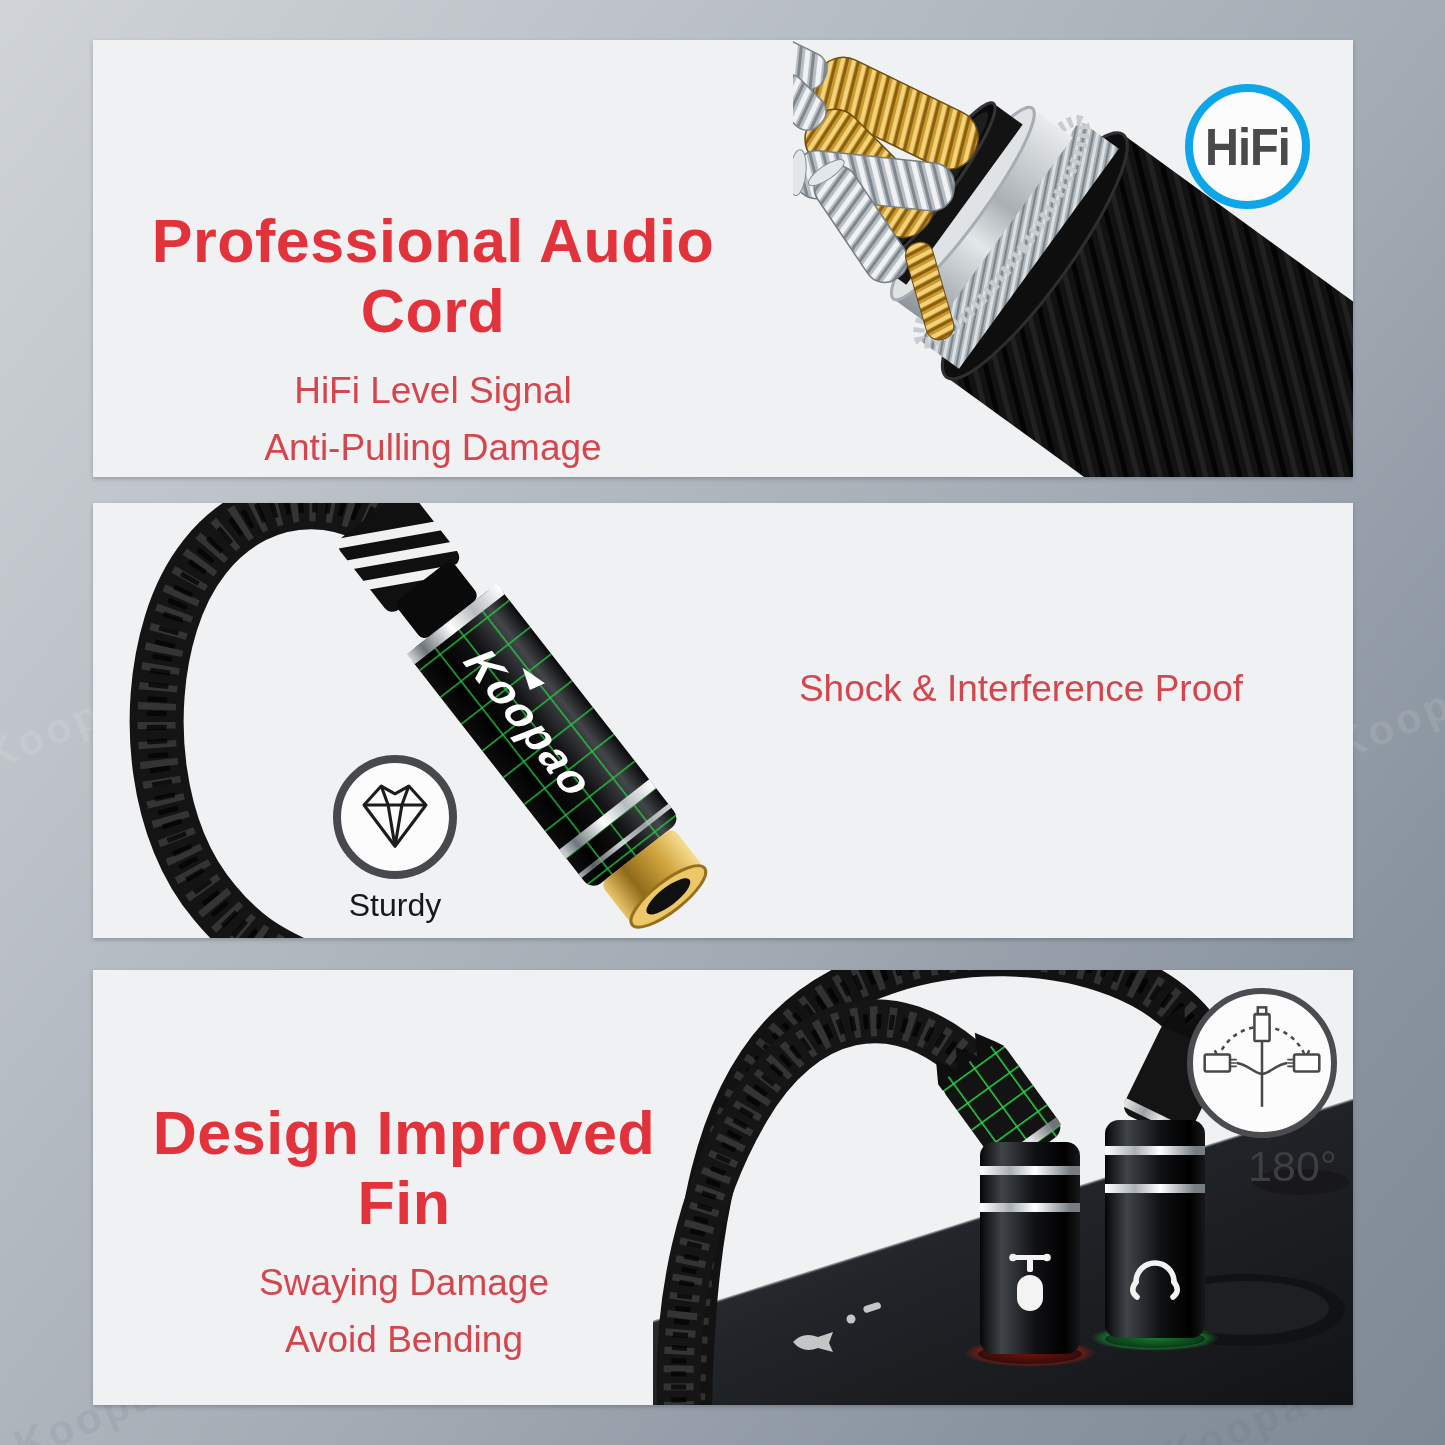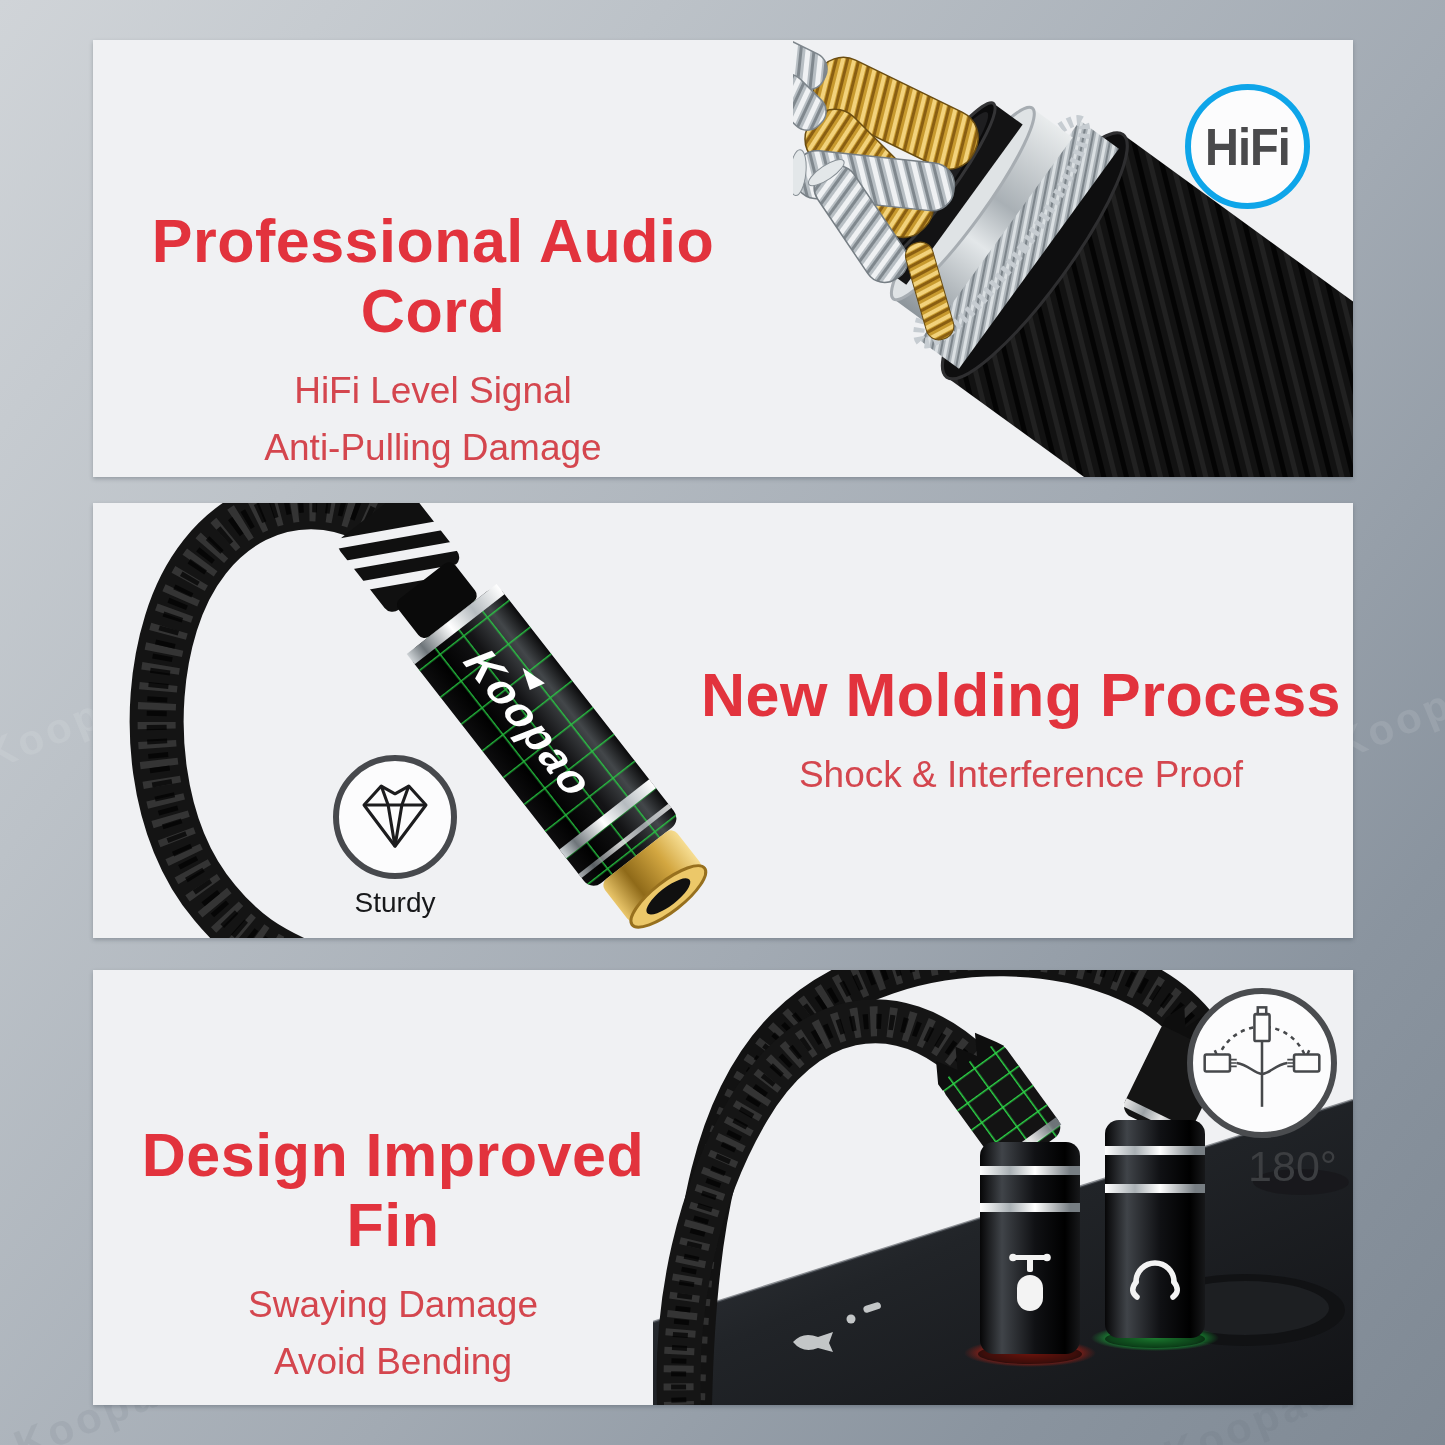--- a/index.html
+++ b/index.html
@@ -19,30 +19,30 @@
   }
   #panel-1{top:40px;}
   #panel-2{top:503px;height:435px;}
   #panel-3{top:970px;height:435px;}
   .photo{position:absolute;top:0;display:block;}
   .tb{position:absolute;text-align:center;z-index:4;}
   .tb h2{margin:0 0 16px 0;font-size:61px;font-weight:800;letter-spacing:0.5px;color:#e2333d;}
   .tb p{margin:0;font-size:37px;line-height:1.55;font-weight:400;color:#d4464e;}
   #tb-1{left:30px;top:166px;width:620px;}
   #tb-2{left:598px;top:157px;width:660px;}
-  #tb-3{left:0px;top:150px;width:600px;}
+  #tb-3{left:0px;top:128px;width:600px;padding-left:11px;}
   .badge-circle{
-    position:absolute;border-radius:50%;background:#fcfcfd;border:6px solid #0ea5e9;
+    position:absolute;border-radius:50%;background:#fcfcfd;border:8px solid #0ea5e9;
     display:flex;align-items:center;justify-content:center;z-index:5;box-sizing:border-box;
   }
   #badge-hifi{left:1092px;top:44px;width:125px;height:125px;}
   #badge-hifi span{font-size:47px;font-weight:800;color:#4a4a4c;letter-spacing:-1px;transform:scaleY(1.12);}
   #badge-sturdy{left:240px;top:252px;width:124px;height:124px;border-color:#47494d;}
   #label-sturdy{position:absolute;left:182px;top:384px;width:240px;text-align:center;
-    font-size:28px;color:#17181a;z-index:5;}
+    font-size:32px;color:#17181a;z-index:5;}
   #badge-rotate{left:1094px;top:18px;width:150px;height:150px;border-color:#4a4c4f;border-width:6px;}
   #label-rotate{position:absolute;left:1094px;top:172px;width:150px;text-align:right;
     font-size:43px;color:#3c3e41;z-index:5;}
 </style>
 </head>
 <body>
 
 <div class="canvas">
 
   <div class="watermark" style="left:-20px;top:700px;">Koopao</div>
@@ -204,21 +204,20 @@
           <path d="M14 36 L34 14 L50 23 L66 14 L86 36 L50 84 Z"></path>
           <path d="M14 36 H86"></path>
           <path d="M34 14 L42 36 M66 14 L58 36"></path>
           <path d="M42 36 L50 84 M58 36 L50 84"></path>
         </g>
       </svg>
     </div>
     <div id="label-sturdy">Sturdy</div>
 
     <div class="tb" id="tb-2">
-      <h2>New Molding Process</h2>
       <p>Shock &amp; Interference Proof</p>
     </div>
   </section>
 
   <section class="panel" id="panel-3">
 
     <svg class="photo" style="right:0;width:700px;height:435px;" viewBox="0 0 700 435">
       <defs>
         <linearGradient id="deskGrad" x1="0" y1="0" x2="1" y2="1">
           <stop offset="0" stop-color="#3c4046"></stop>

